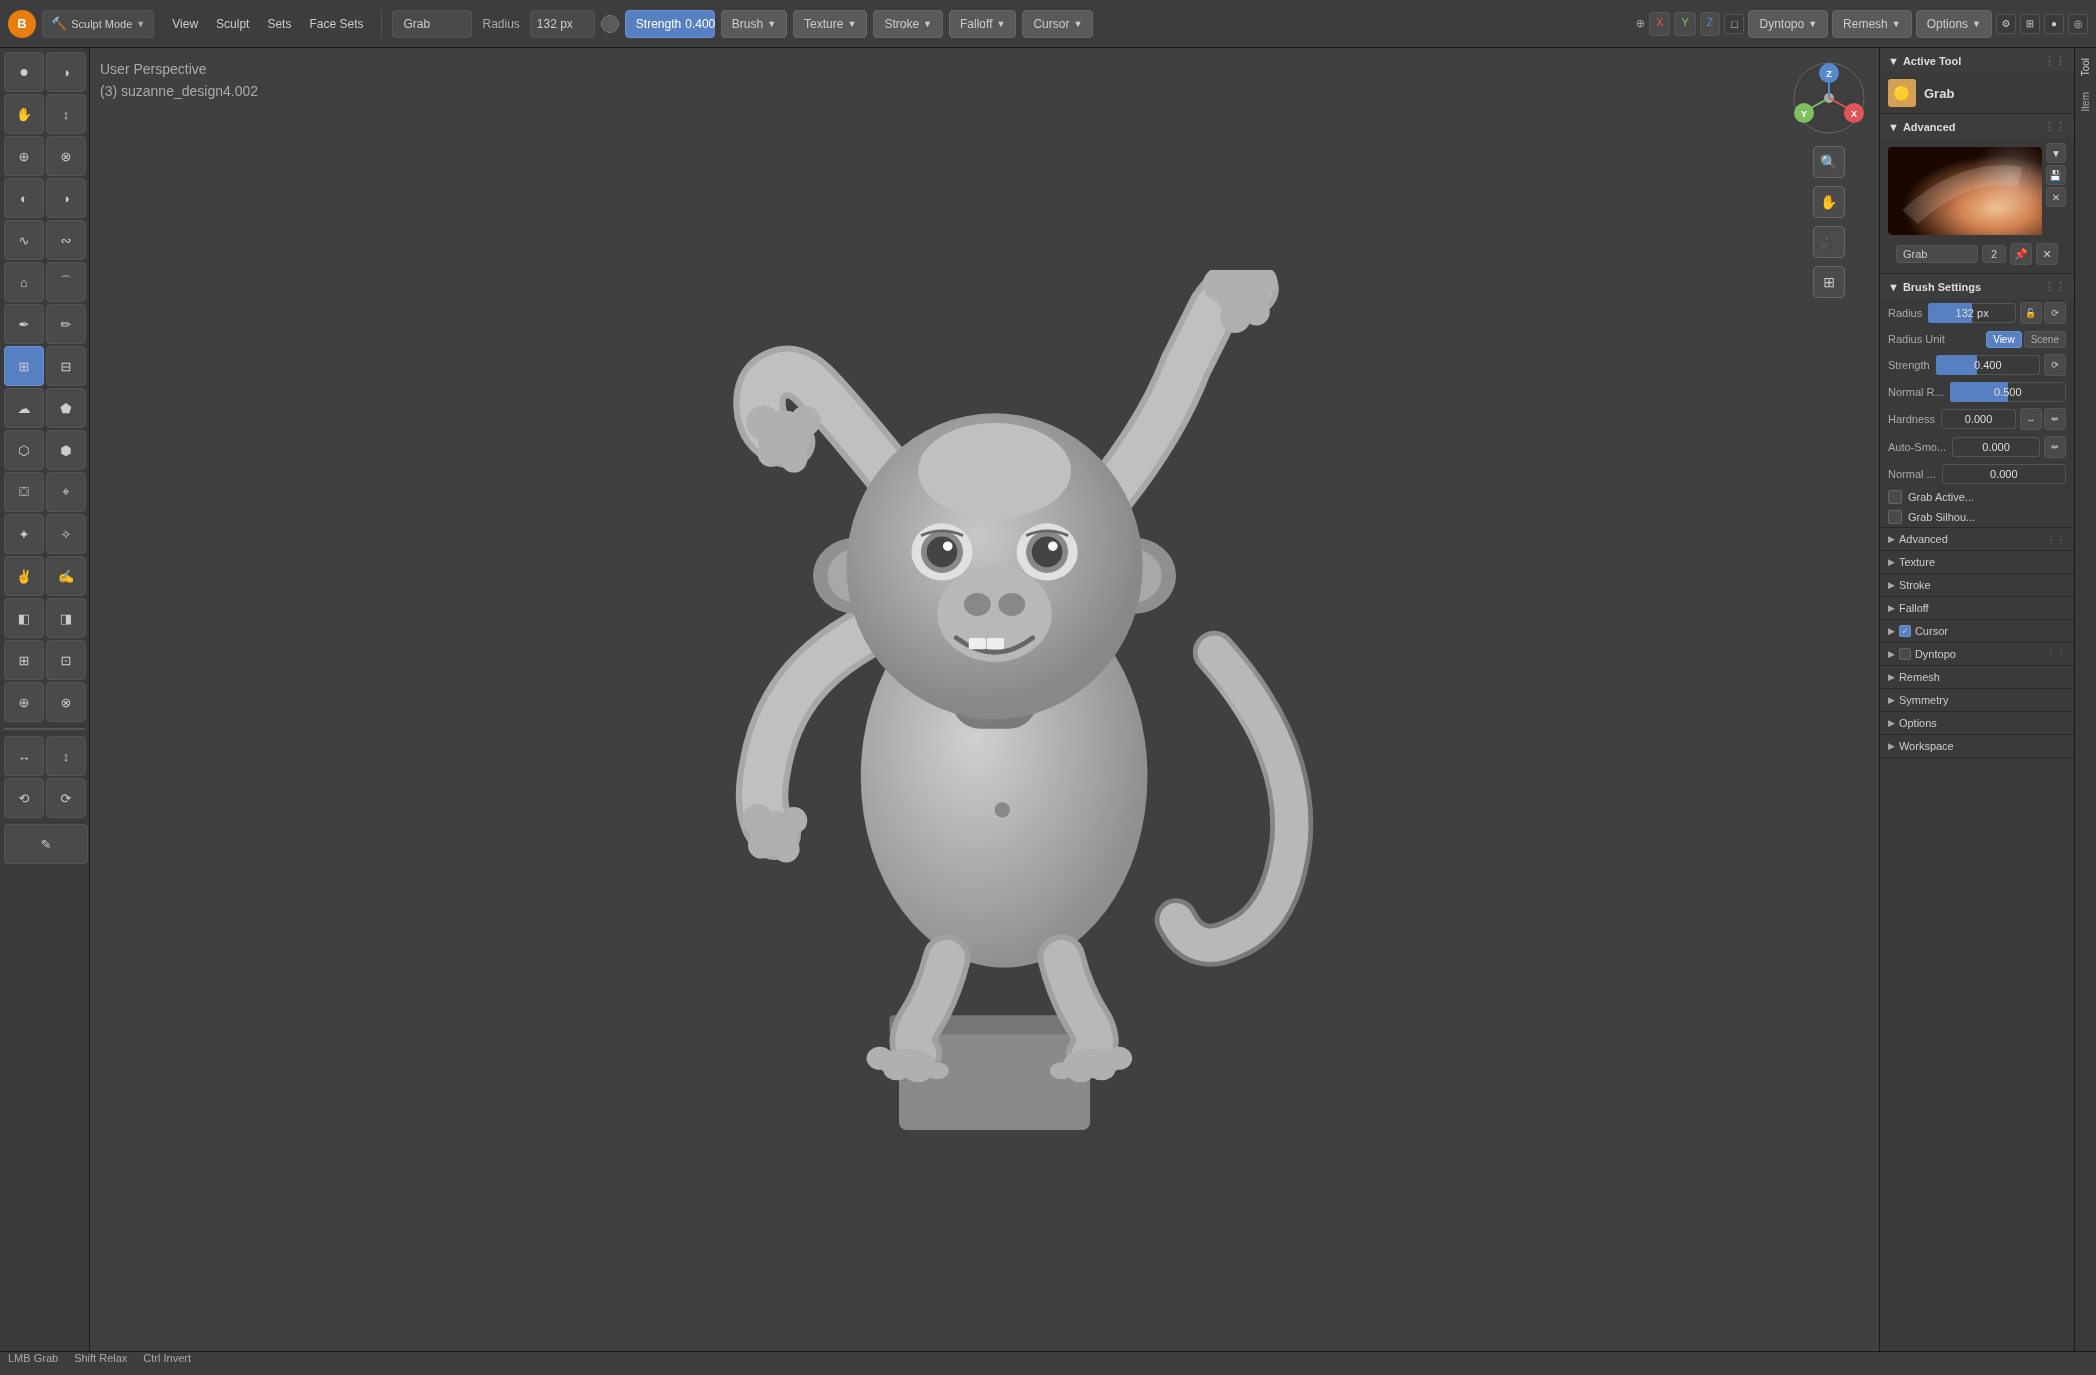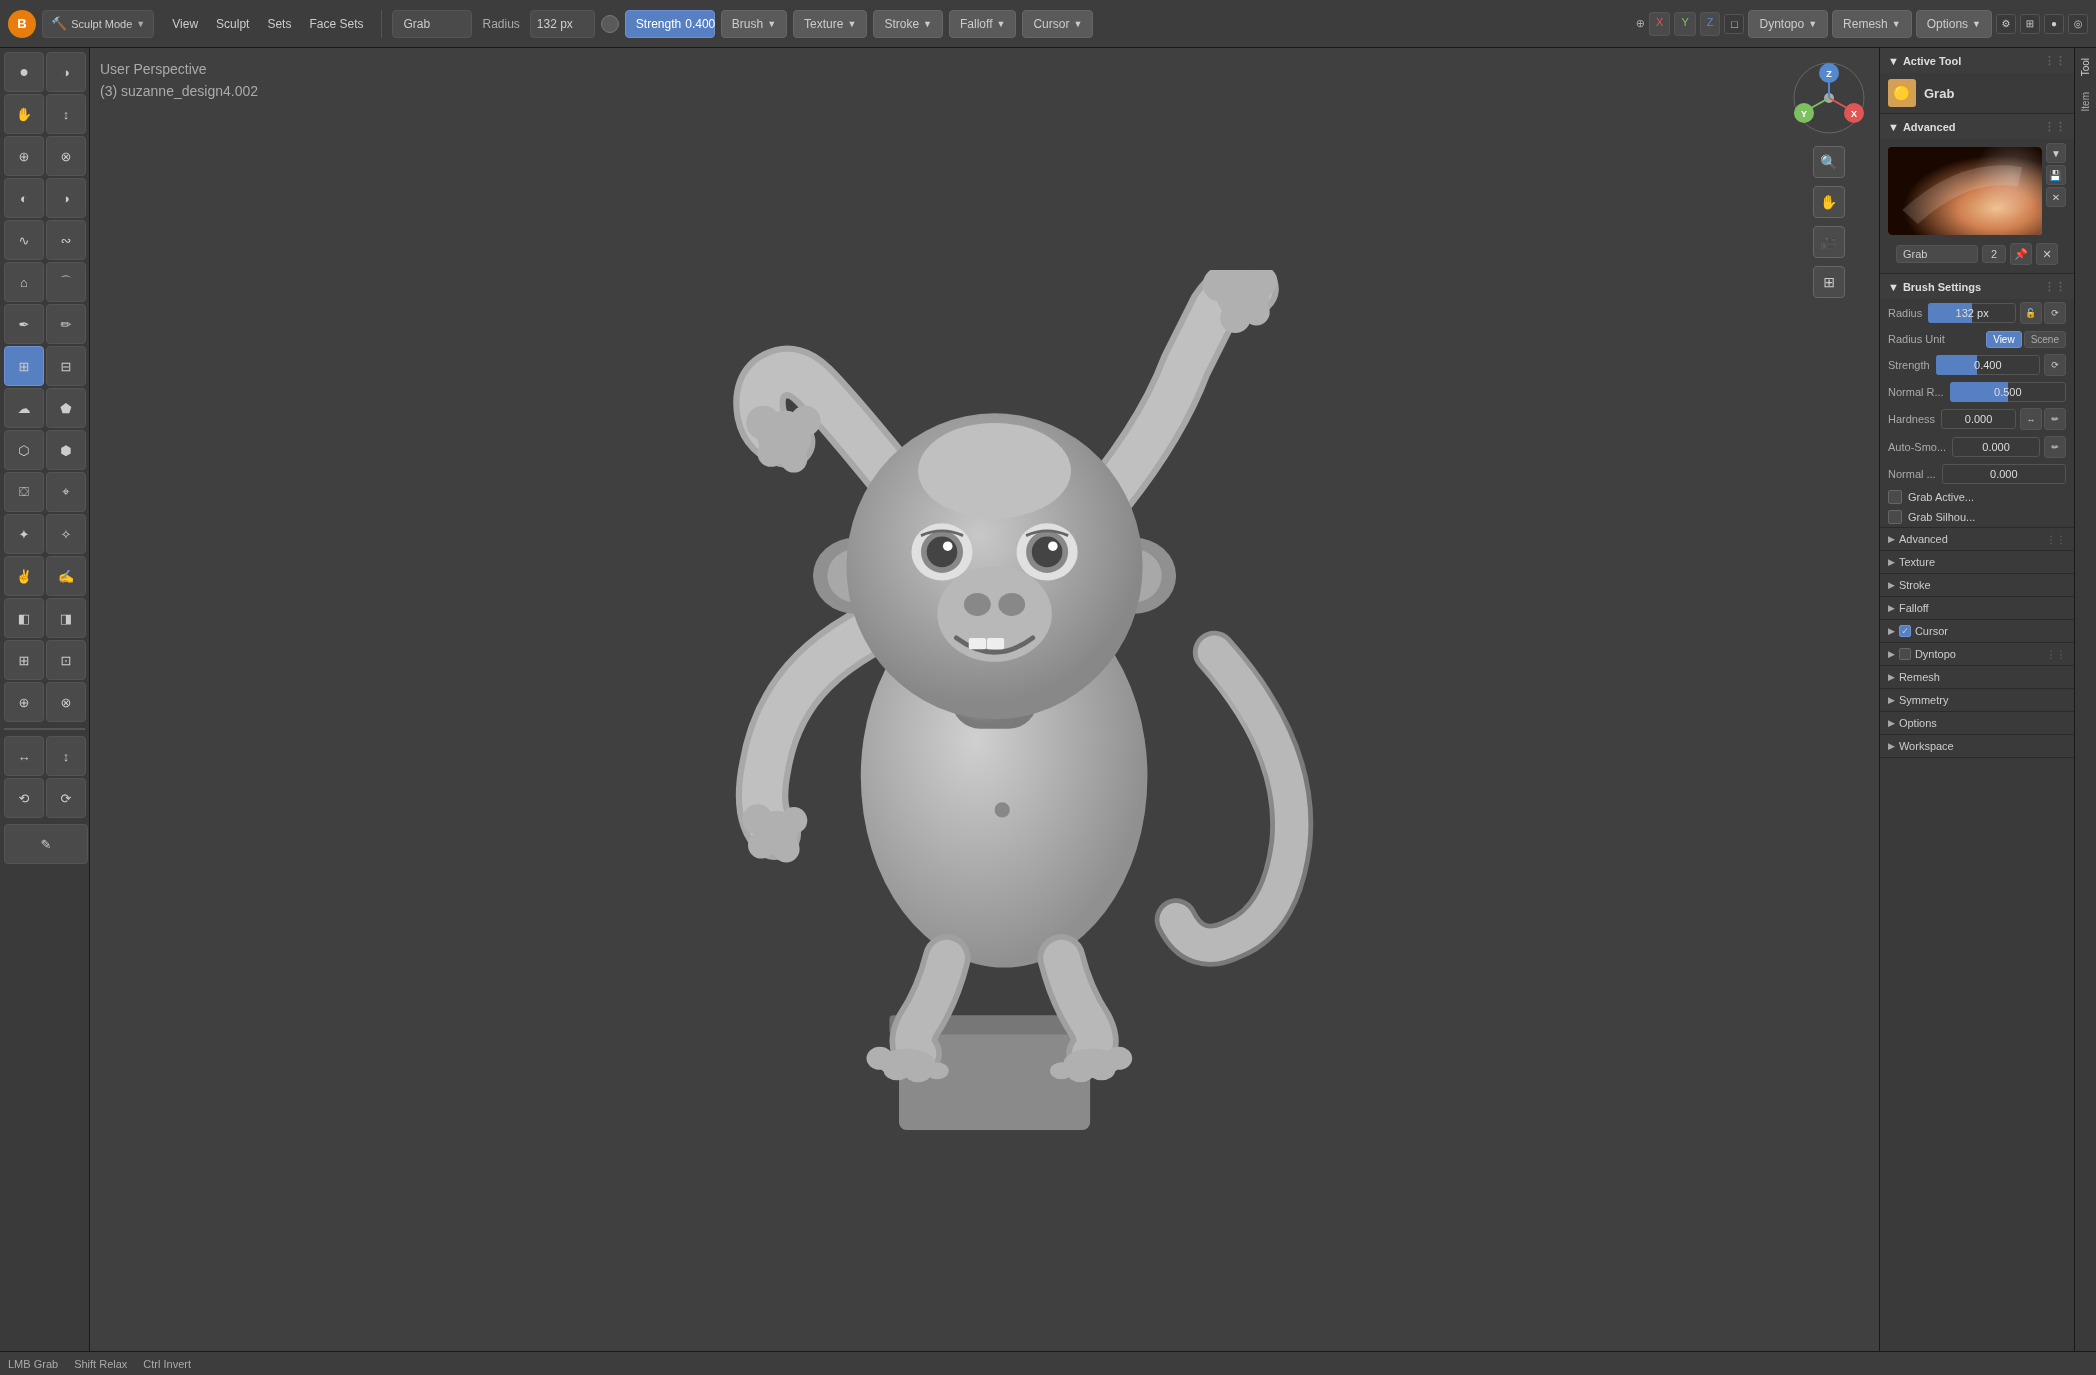--- a/index.html
+++ b/index.html
@@ -466,21 +466,21 @@
       padding: 6px 2px;
       cursor: pointer;
     }
     .side-tab.active { color: #ccc; }
 
     
     .status-bar {
       background: #3d3d3d;
       height: 24px;
       display: flex;
-      align-items: center;
+      align-items: flex-start;
       padding: 0 8px;
       gap: 16px;
       border-top: 1px solid #1a1a1a;
       font-size: 11px;
       color: #aaa;
       flex-shrink: 0;
     }
   </style>
 </head>
 <body>

